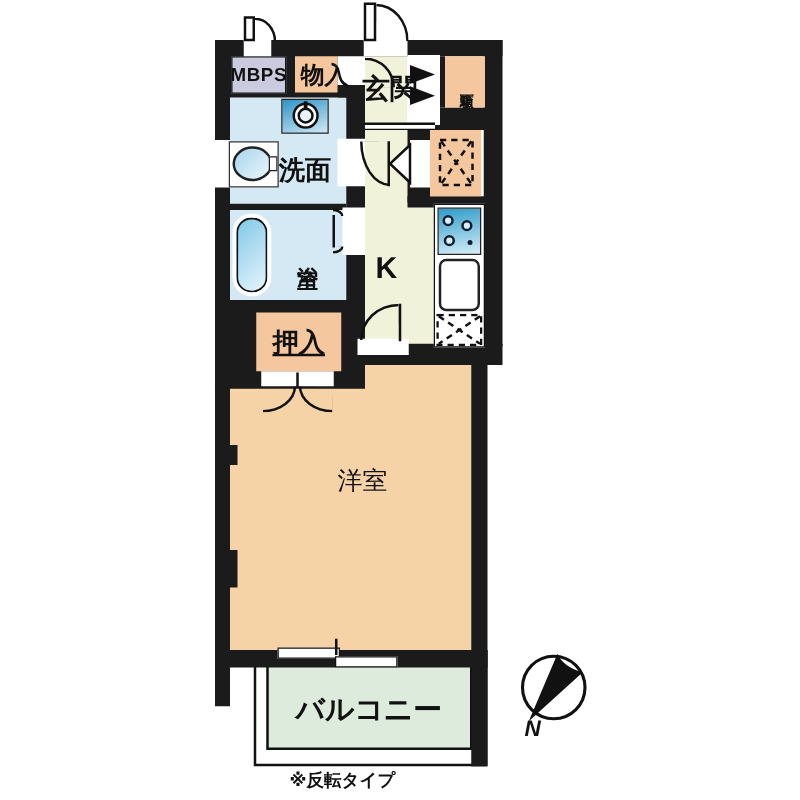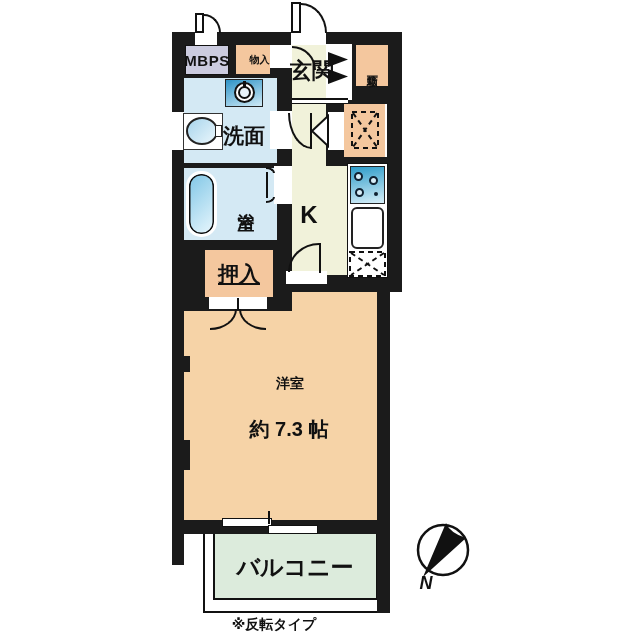--- a/index.html
+++ b/index.html
@@ -123,29 +123,28 @@
     <div class="abs" style="left:23px;top:25px;width:4px;height:4px;border-radius:50%;background:#102030;"></div>
   </div>
   <div class="abs" style="left:351px;top:207px;width:33px;height:42px;background:linear-gradient(150deg,#eaf6fc,#8fccе8,#8fcce8);border:2px solid #222;border-radius:6px;"></div>
   <svg class="abs" style="left:349px;top:251px;" width="37" height="26" viewBox="0 0 37 26">
     <rect x="1" y="1" width="35" height="24" fill="#fff" stroke="#111" stroke-width="2" stroke-dasharray="5 4"></rect>
     <line x1="2" y1="2" x2="35" y2="24" stroke="#111" stroke-width="2" stroke-dasharray="5 4"></line>
     <line x1="35" y1="2" x2="2" y2="24" stroke="#111" stroke-width="2" stroke-dasharray="5 4"></line>
   </svg>
 
   <div class="abs lbl" style="left:185px;top:45px;width:44px;height:30px;font-size:15px;font-weight:700;letter-spacing:0.5px;">MBPS</div>
-  <div class="abs lbl" style="left:236px;top:45px;width:47px;height:29px;font-size:10px;font-weight:600;">物入</div>
+  <div class="abs lbl" style="left:236px;top:45px;width:47px;height:29px;font-size:19px;font-weight:600;">物入</div>
   <div class="abs lbl" style="left:288px;top:56px;width:48px;height:30px;font-size:22px;font-weight:600;">玄関</div>
   <div class="abs lbl vert" style="left:358px;top:47px;width:28px;height:40px;font-size:11px;font-weight:600;letter-spacing:0;">下駄箱</div>
   <div class="abs lbl" style="left:218px;top:122px;width:52px;height:28px;font-size:21px;font-weight:600;">洗面</div>
   <div class="abs lbl vert" style="left:234px;top:176px;width:24px;height:50px;font-size:17px;font-weight:600;">浴室</div>
   <div class="abs lbl" style="left:294px;top:200px;width:30px;height:30px;font-size:24px;font-weight:600;">K</div>
   <div class="abs lbl" style="left:207px;top:261px;width:64px;height:26px;font-size:21px;font-weight:700;text-decoration:underline;">押入</div>
-  <div class="abs lbl" style="left:240px;top:370px;width:100px;height:28px;font-size:14px;font-weight:700;text-align:center;">洋室</div>
-  <div class="abs lbl" style="left:229px;top:415px;width:120px;height:28px;font-size:20px;font-weight:700;">約 7.3 帖</div>
+  <div class="abs lbl" style="left:240px;top:370px;width:100px;height:28px;font-size:20px;font-weight:400;text-align:center;">洋室</div>
   <div class="abs lbl" style="left:208px;top:614px;width:132px;height:22px;font-size:14px;font-weight:700;">※反転タイプ</div>
   <div class="abs lbl" style="left:225px;top:552px;width:140px;height:30px;font-size:23px;font-weight:600;">バルコニー</div>
 
   <svg class="abs" style="left:413px;top:519px;" width="62" height="62" viewBox="0 0 62 62">
     <circle cx="30" cy="31" r="25" fill="#fff" stroke="#111" stroke-width="2.5"></circle>
     <path d="M 10,58 L 33,4 Q 37,14 53,19 Z" fill="#111"></path>
   </svg>
   <div class="abs lbl" style="left:411px;top:571px;width:30px;height:24px;font-size:18px;font-weight:700;font-style:italic;">N</div>
 
 </div>

